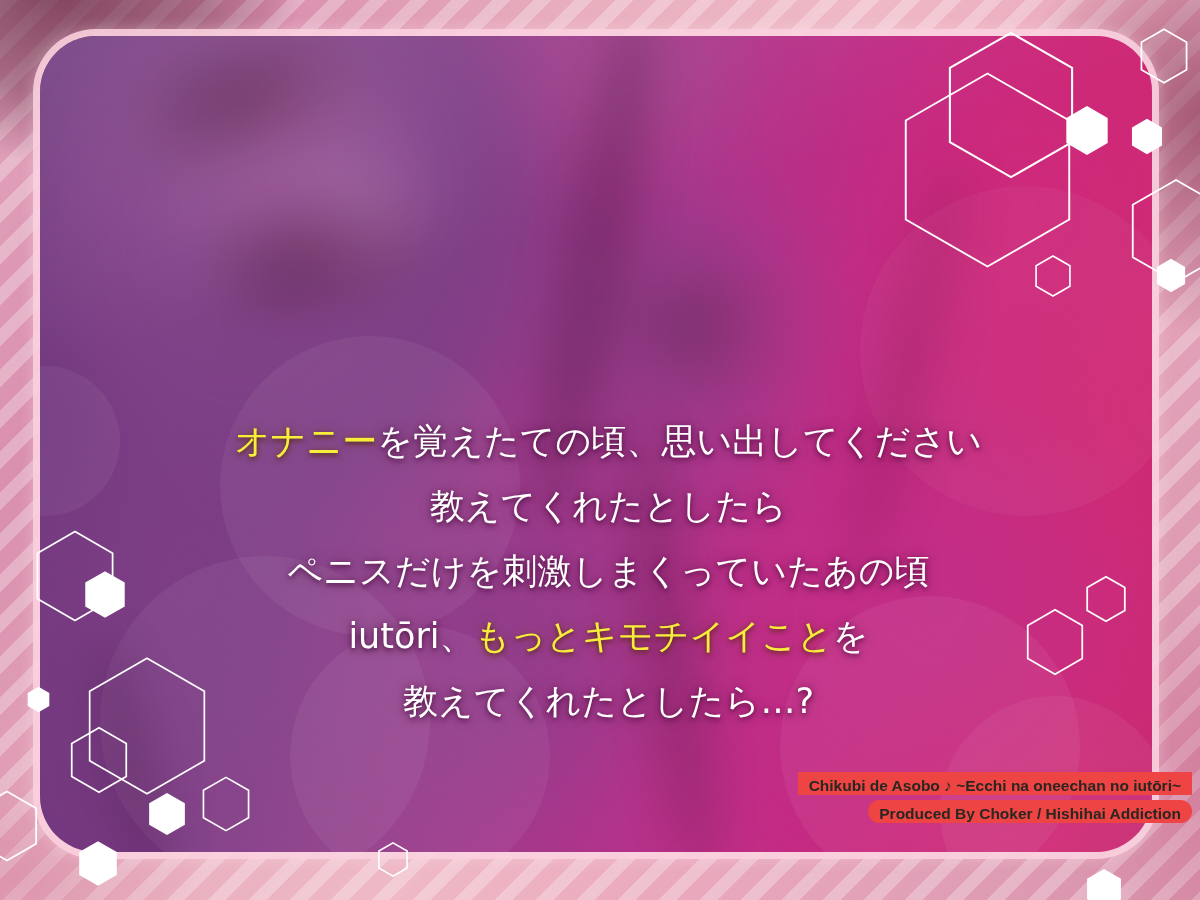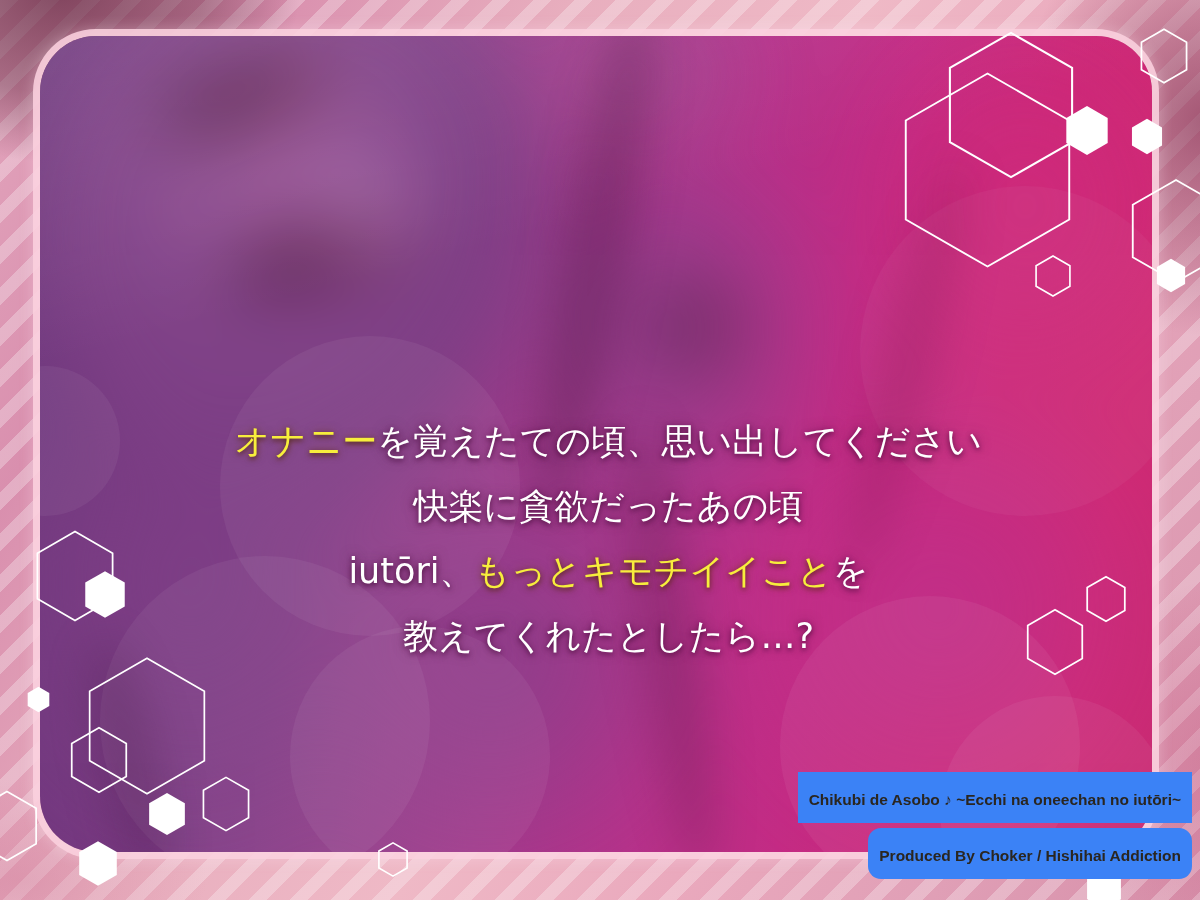--- a/index.html
+++ b/index.html
@@ -75,23 +75,23 @@
 
   
   #body-copy{position:absolute;left:0;right:0;top:424px;text-align:center;margin-left:17px;}
   .bline{font-family:"DejaVu Sans","Liberation Sans",sans-serif;font-size:35px;color:#ffffff;
     line-height:1;margin:0 0 30px 0;white-space:nowrap;
     text-shadow:0 2px 5px rgba(60,8,48,.75), 0 0 12px rgba(80,10,60,.55);}
   .hl{color:#f7ee3c;text-shadow:0 2px 5px rgba(70,30,0,.8),0 0 10px rgba(120,70,0,.5);}
 
   
   #footer{position:absolute;right:8px;top:772px;text-align:right;}
-  .plate{display:inline-block;background:#3b82f6;color:#2a2620;
+  .plate{display:inline-block;background:#ef4444;color:#2a2620;
     font-size:15.5px;font-weight:700;line-height:27px;height:23px;
-    padding:14px 11px;white-space:nowrap;}
+    padding:0 11px;white-space:nowrap;}
   #plate-2{margin-top:5px;border-radius:13px;}
 
   
   .gloss{position:absolute;inset:0;pointer-events:none;
     background:linear-gradient(165deg, rgba(255,255,255,.10) 0%, rgba(255,255,255,0) 30%);}
 </style>
 </head>
 <body>
 
 <div id="stage">
@@ -244,21 +244,24 @@
         <polygon points="50,2 97,29 97,86 50,113 3,86 3,29" fill="#ffffff"></polygon>
       </svg>
   </div>
 
 
   <div id="body-copy">
     <p class="bline">
       <span class="hl">オナニー</span><span>を覚えたての頃、思い出してください</span>
     </p>
     <p class="bline">
-      <span>快楽に貪欲だったあの頃</span>
+      <span>教えてくれたとしたら</span>
+    </p>
+    <p class="bline">
+      <span>ペニスだけを刺激しまくっていたあの頃</span>
     </p>
     <p class="bline">
       <span>iutōri、</span><span class="hl">もっとキモチイイこと</span><span>を</span>
     </p>
     <p class="bline">
       <span>教えてくれたとしたら…?</span>
     </p>
   </div>
 
   <div id="footer">

